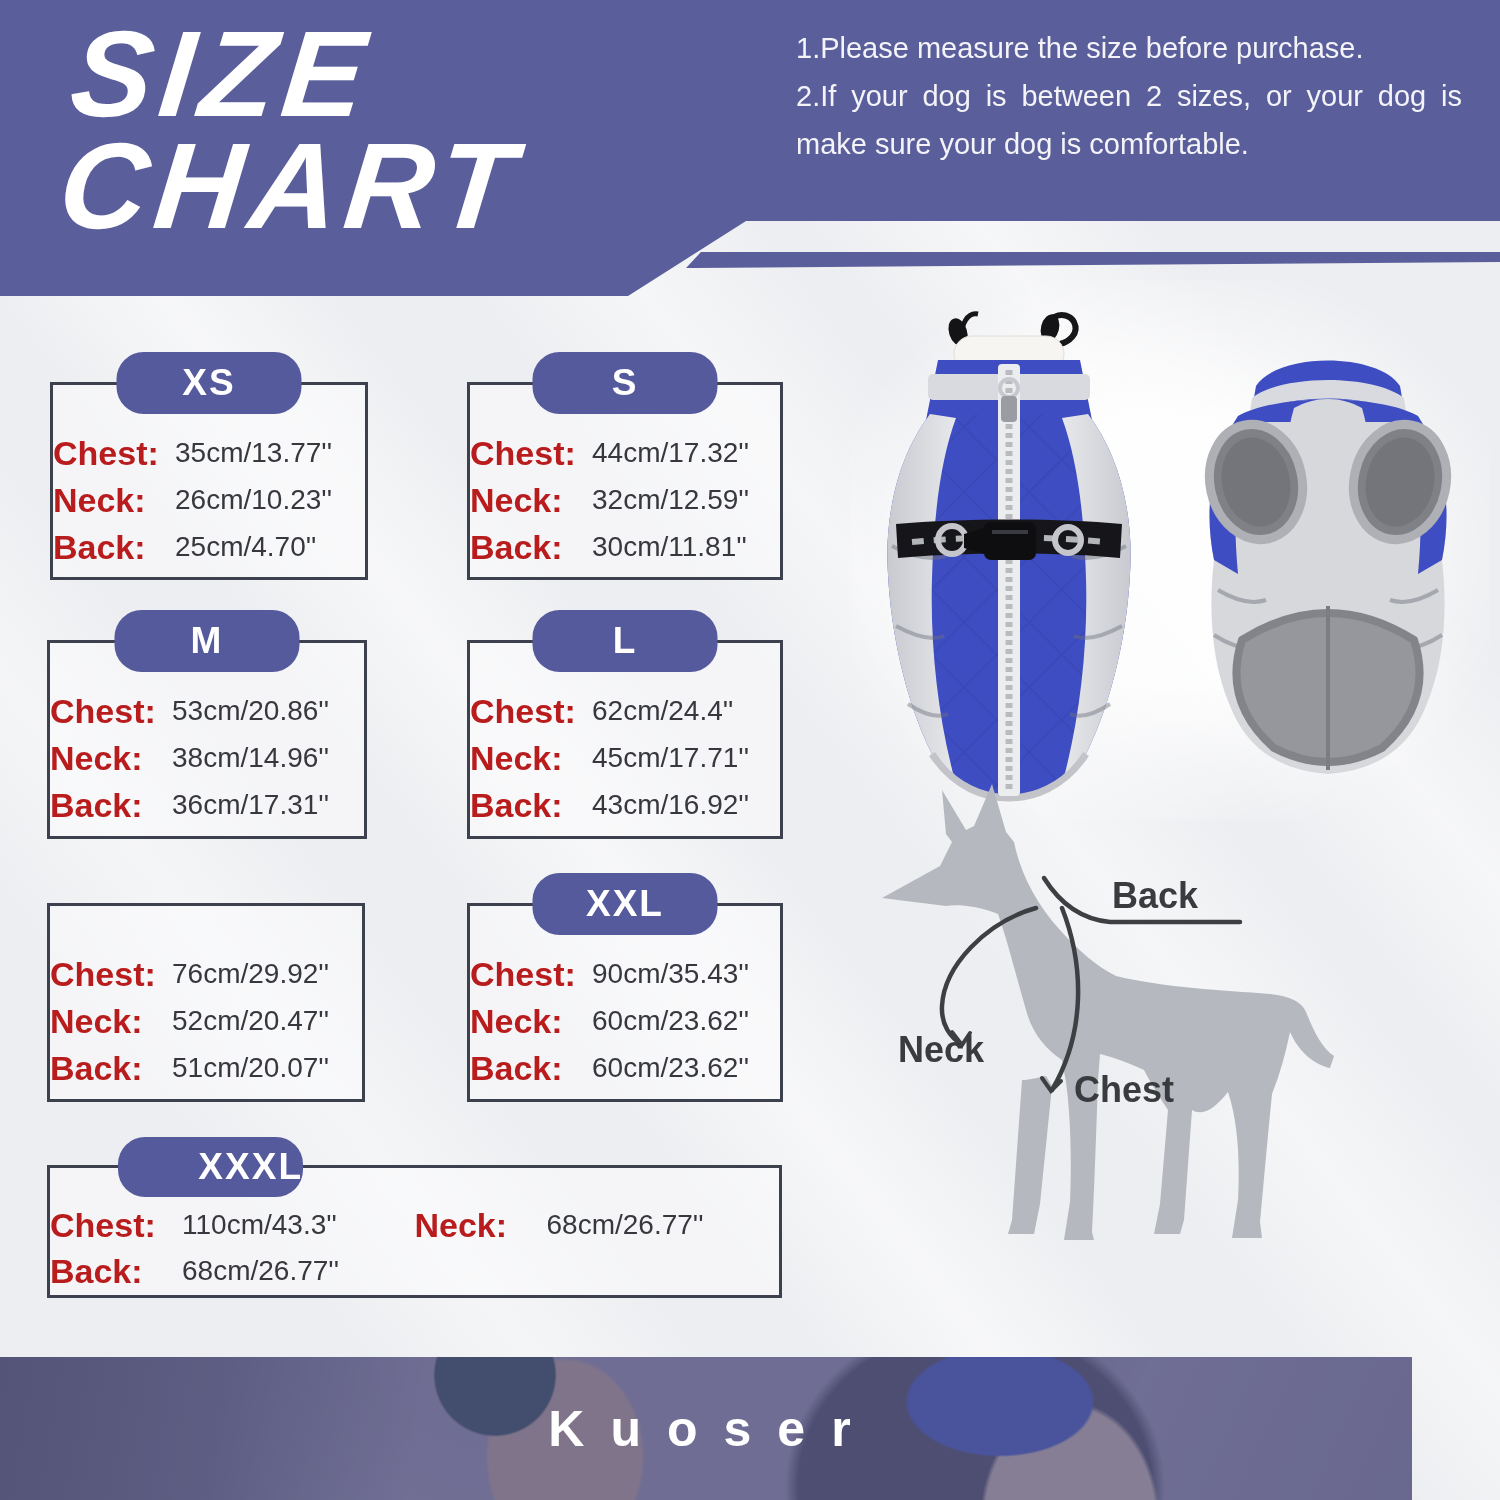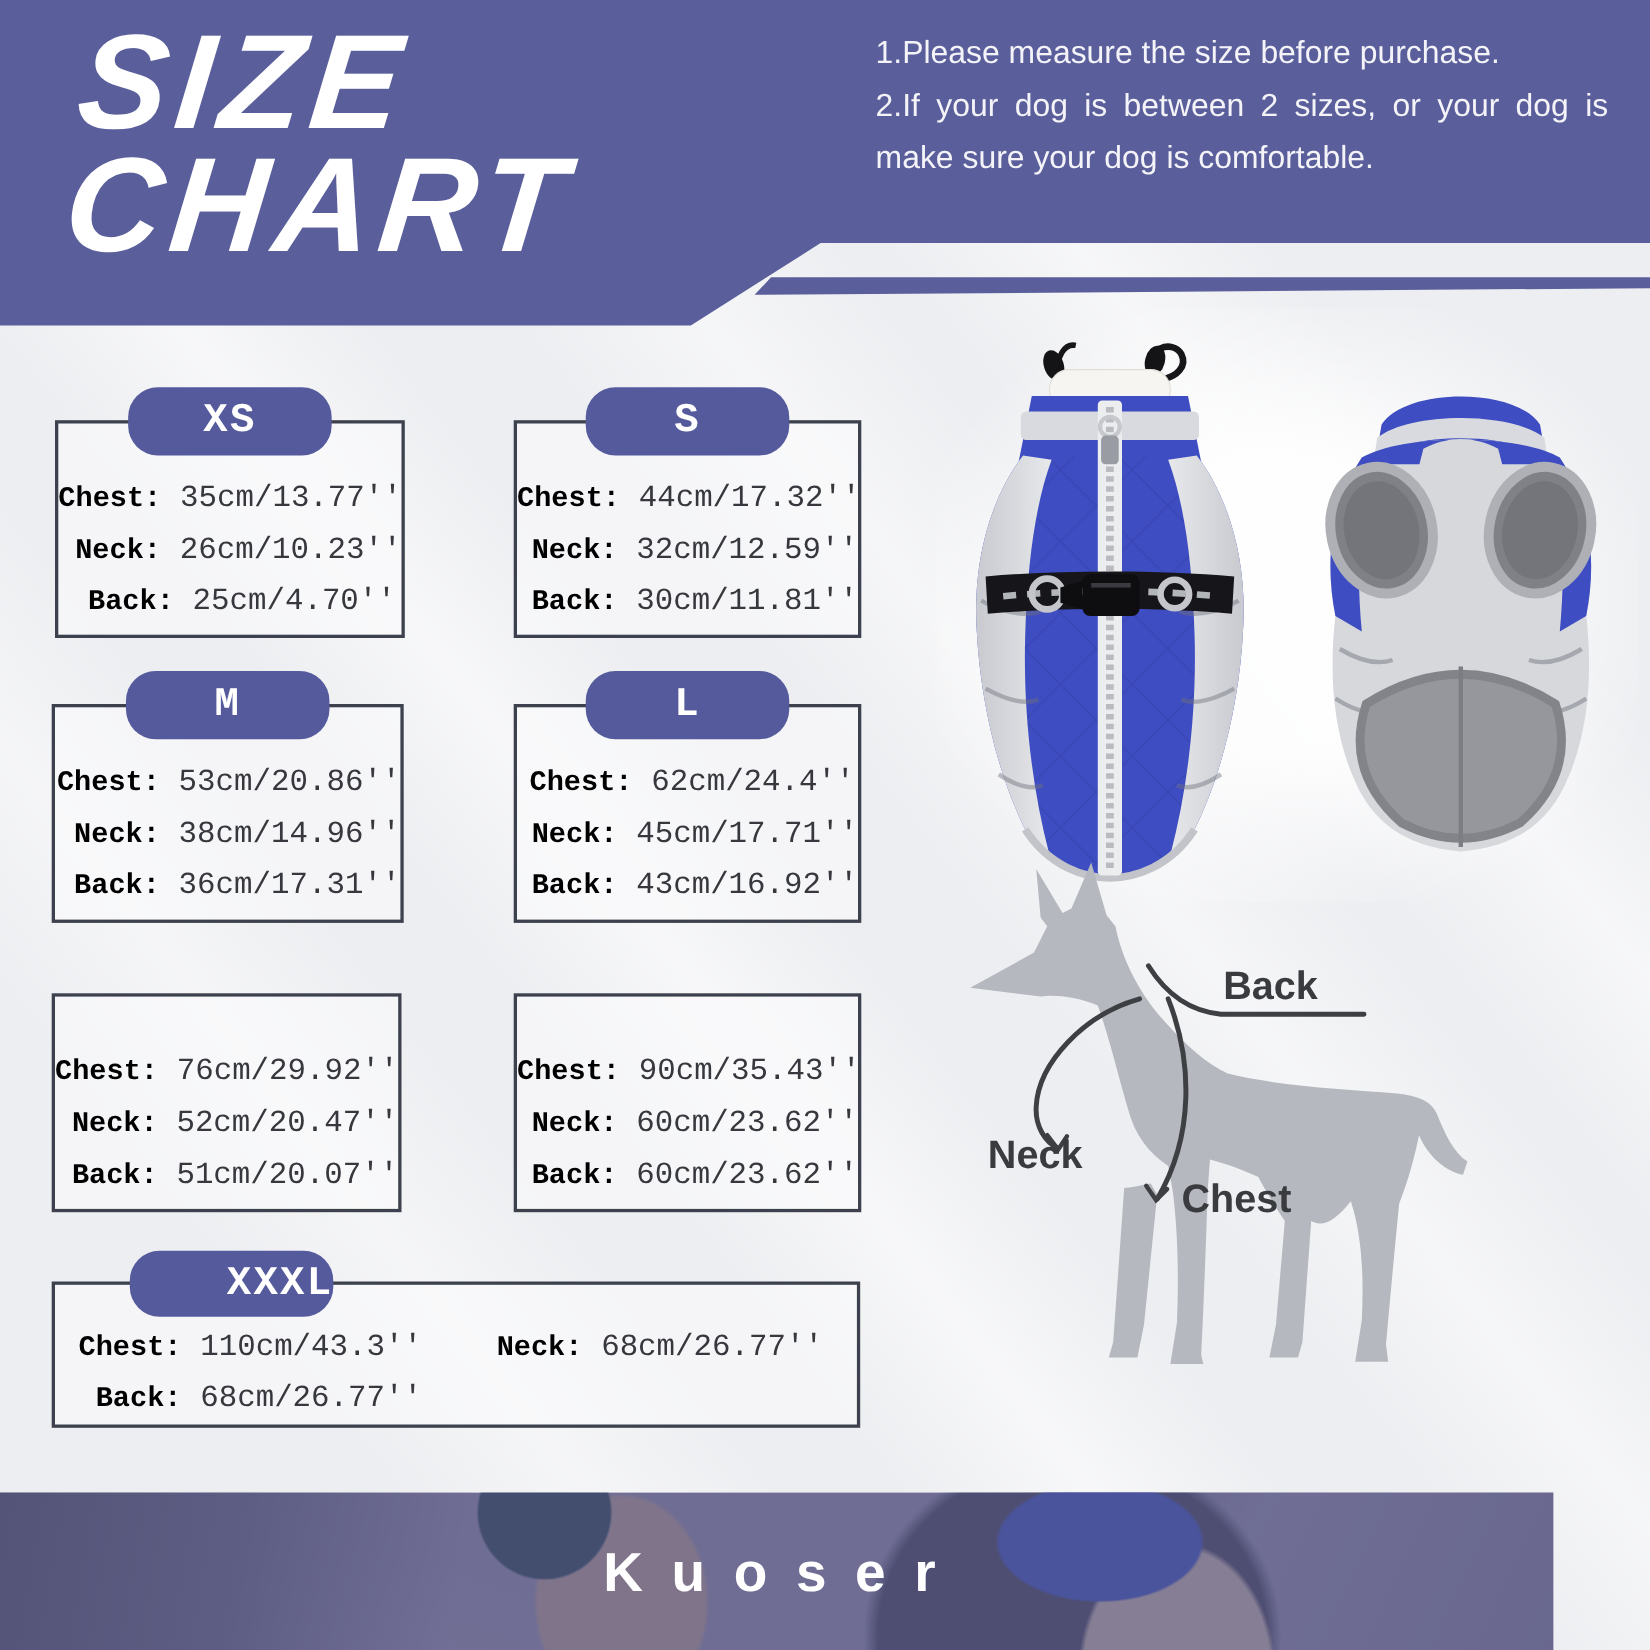--- a/index.html
+++ b/index.html
@@ -18,38 +18,38 @@
   #header-svg{position:absolute;left:0;top:0;z-index:2;}
 
   #title{position:absolute;left:78px;top:18px;z-index:3;color:#ffffff;
     font-style:italic;font-weight:700;font-size:122px;line-height:112px;
     letter-spacing:7px;transform:skewX(-6deg);transform-origin:left top;}
   #notes{position:absolute;left:796px;top:24px;width:666px;z-index:3;color:#f3f3f8;
     font-size:29px;line-height:48px;}
   #notes .just{text-align:justify;text-align-last:justify;}
 
   
-  .card{position:absolute;border:3px solid #3d414d;background:rgba(252,252,253,.55);z-index:3;box-sizing:border-box;font-family:Liberation Mono, monospace;}
+  .card{position:absolute;border:3px solid #3d414d;background:rgba(252,252,253,.55);z-index:3;box-sizing:border-box;}
   #card-xs {left:50px; top:382px;width:318px;height:198px;}
   #card-s  {left:467px;top:382px;width:316px;height:198px;}
   #card-m  {left:47px; top:640px;width:320px;height:199px;}
   #card-l  {left:467px;top:640px;width:316px;height:199px;}
   #card-xl {left:47px; top:903px;width:318px;height:199px;}
   #card-xxl{left:467px;top:903px;width:316px;height:199px;}
   #card-xxxl{left:47px;top:1165px;width:735px;height:133px;}
 
   .pill{position:absolute;top:-33px;left:50%;transform:translateX(-50%);
     width:185px;height:62px;background:#555a9c;border-radius:27px;
     display:flex;align-items:center;justify-content:center;
     color:#fff;font-weight:700;font-size:37px;letter-spacing:2px;}
   #card-xxxl .pill{left:68px;transform:none;top:-31px;height:60px;justify-content:flex-end;}
 
   .rows{margin-top:48px;display:flex;flex-direction:column;gap:7px;}
   .row{height:40px;display:flex;align-items:center;}
-  .k{width:105px;text-align:right;color:#000000;font-weight:700;font-size:26px;white-space:nowrap;}
+  .k{width:105px;text-align:left;color:#b91c1c;font-weight:700;font-size:34px;white-space:nowrap;}
   .v{margin-left:17px;color:#37383d;font-size:28px;white-space:nowrap;}
 
   .xrows{margin-top:37px;display:flex;flex-direction:column;gap:6px;}
   .xrow{height:40px;display:flex;align-items:center;}
   .xcell{display:flex;align-items:center;width:385px;}
   .xcell .k{width:115px;}
 
   #vest-area{position:absolute;left:850px;top:280px;width:640px;height:540px;z-index:2;
     background:radial-gradient(ellipse at 50% 50%,rgba(255,255,255,.9) 35%,rgba(255,255,255,0) 78%);}
   #vest-svg{position:absolute;left:0;top:0;}
@@ -190,20 +190,23 @@
           <span class="v">52cm/20.47''</span>
         </div>
       <div class="row">
           <span class="k">Back:</span>
           <span class="v">51cm/20.07''</span>
         </div>
     </div>
   </div>
 
   <div class="card" id="card-xxl">
+    <div class="pill">
+        <span>XXL</span>
+      </div>
     <div class="rows">
       <div class="row">
           <span class="k">Chest:</span>
           <span class="v">90cm/35.43''</span>
         </div>
       <div class="row">
           <span class="k">Neck:</span>
           <span class="v">60cm/23.62''</span>
         </div>
       <div class="row">

